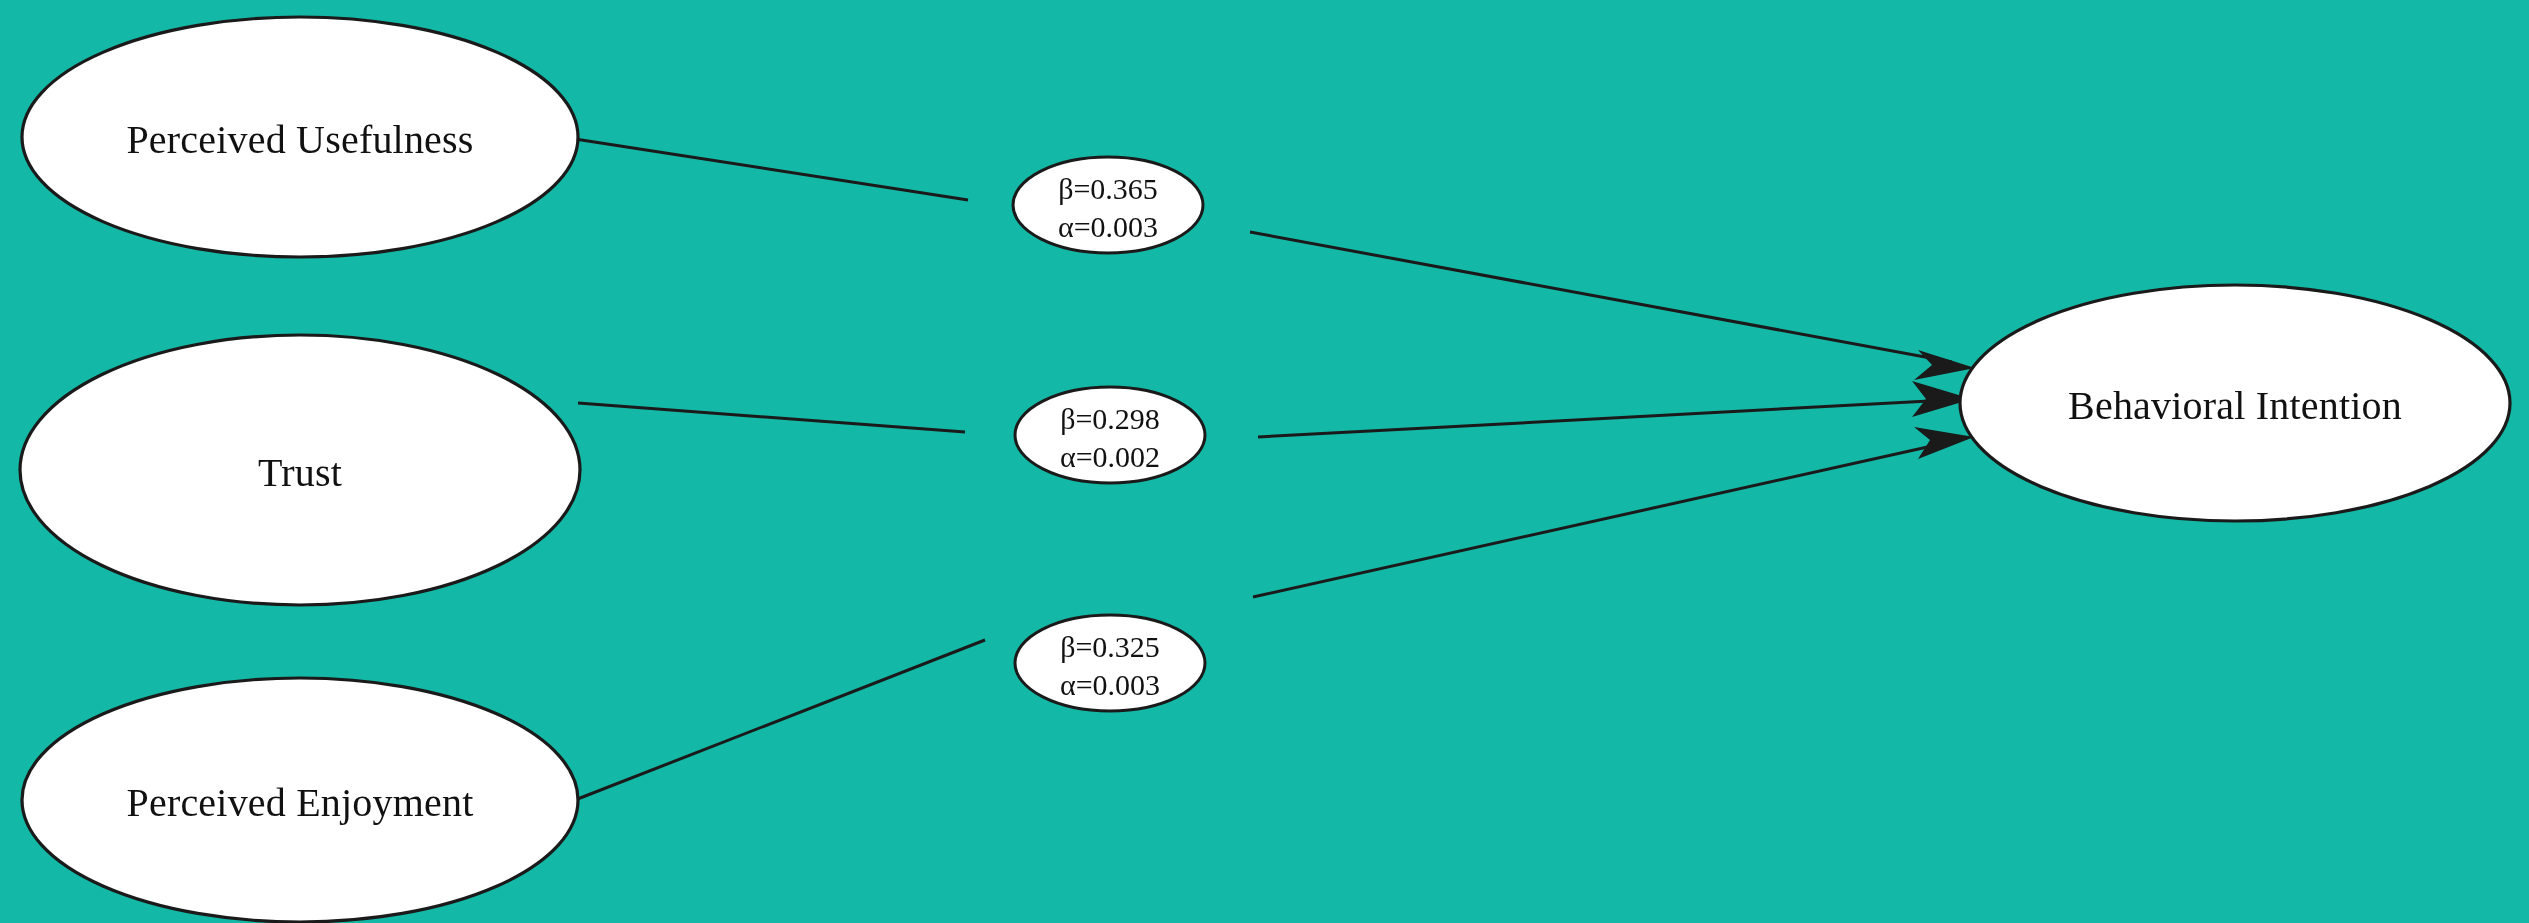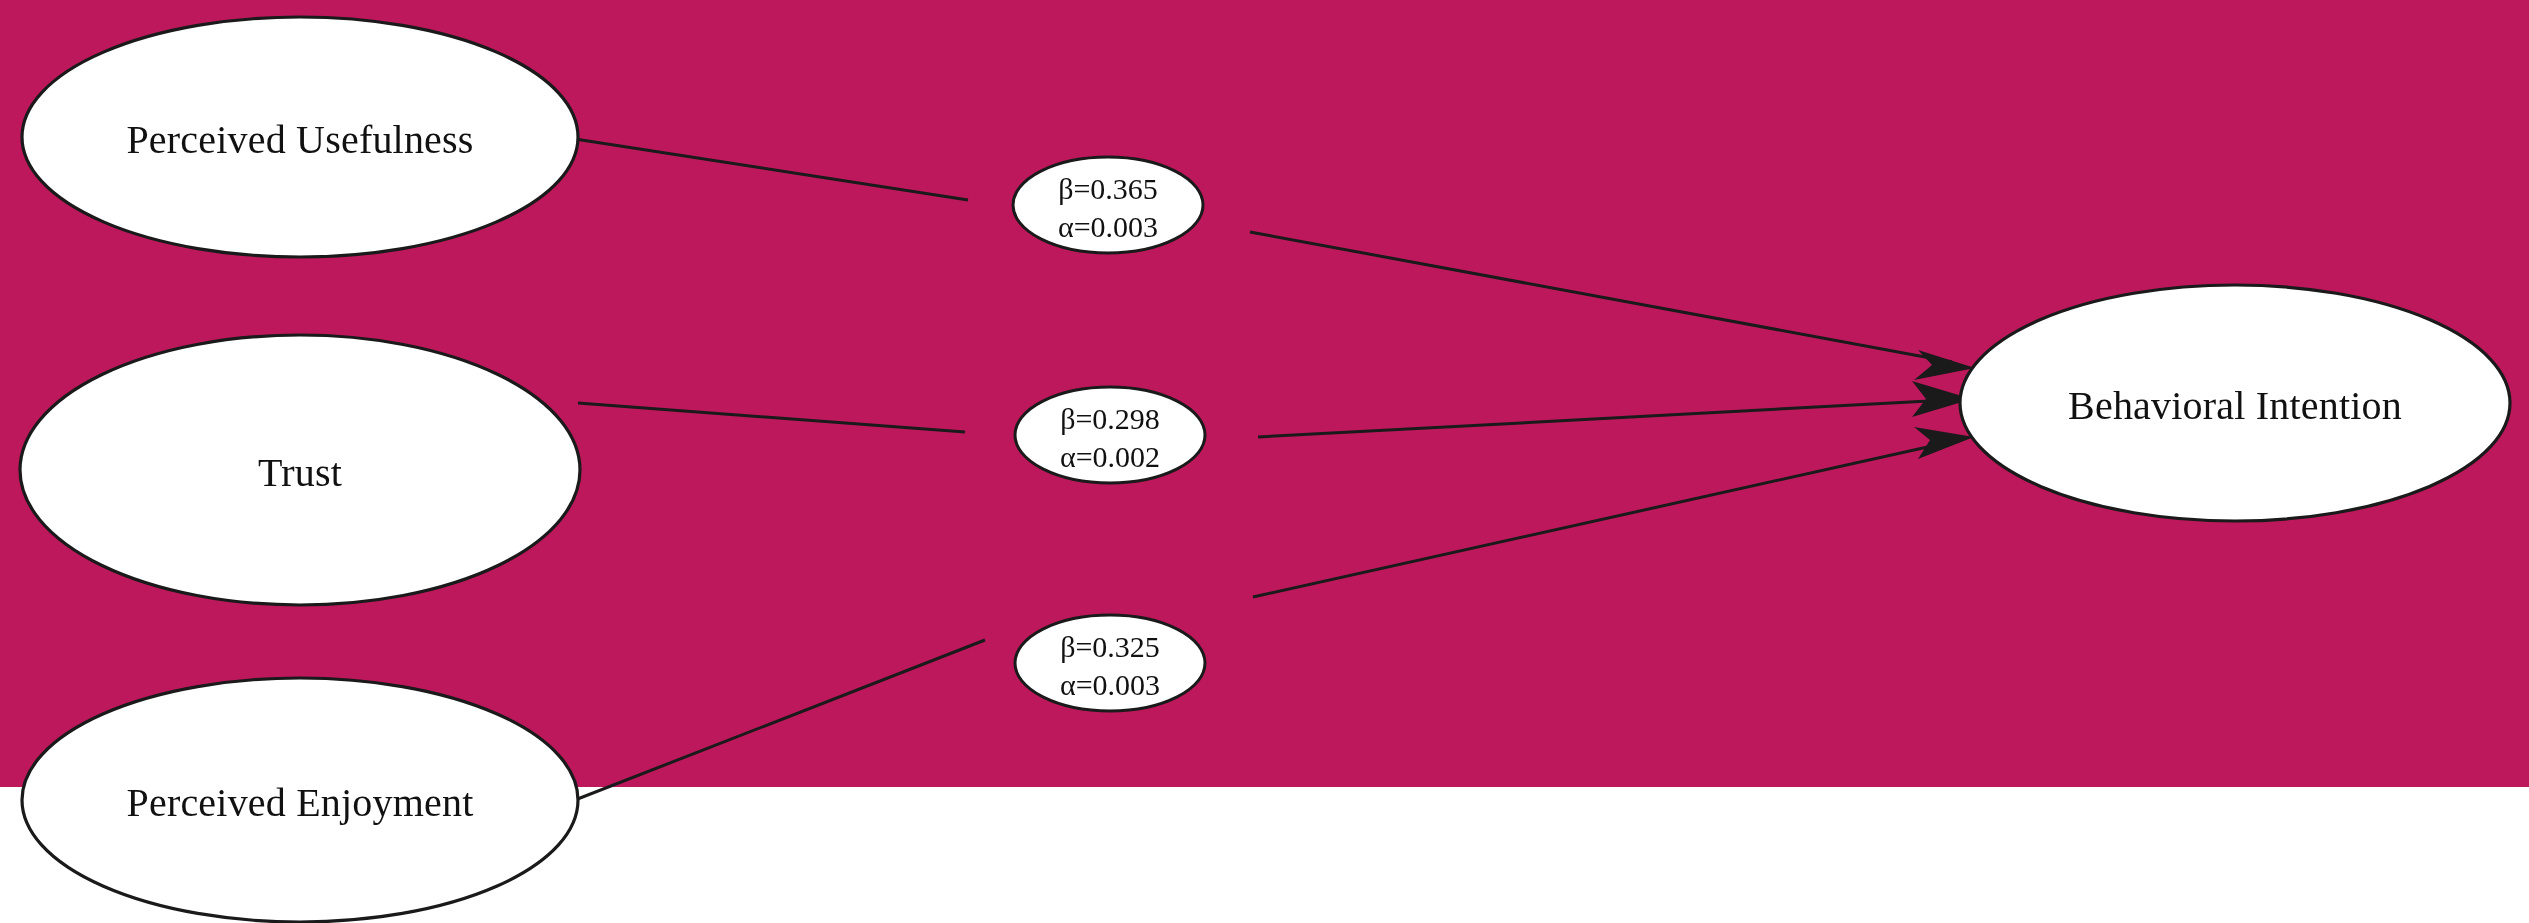--- a/index.html
+++ b/index.html
@@ -10,22 +10,22 @@
   }
   body {
     width: 2529px;
     height: 923px;
     overflow: hidden;
     font-family: "Liberation Serif", "DejaVu Serif", serif;
   }
   #diagram-root {
     position: relative;
     width: 2529px;
-    height: 787px;
-    background: #be185d;
+    height: 923px;
+    background: #14b8a6;
   }
   svg#path-diagram {
     display: block;
     width: 2529px;
     height: 923px;
   }
   .node-ellipse {
     fill: #ffffff;
     stroke: #1a1a1a;
     stroke-width: 3.2;

